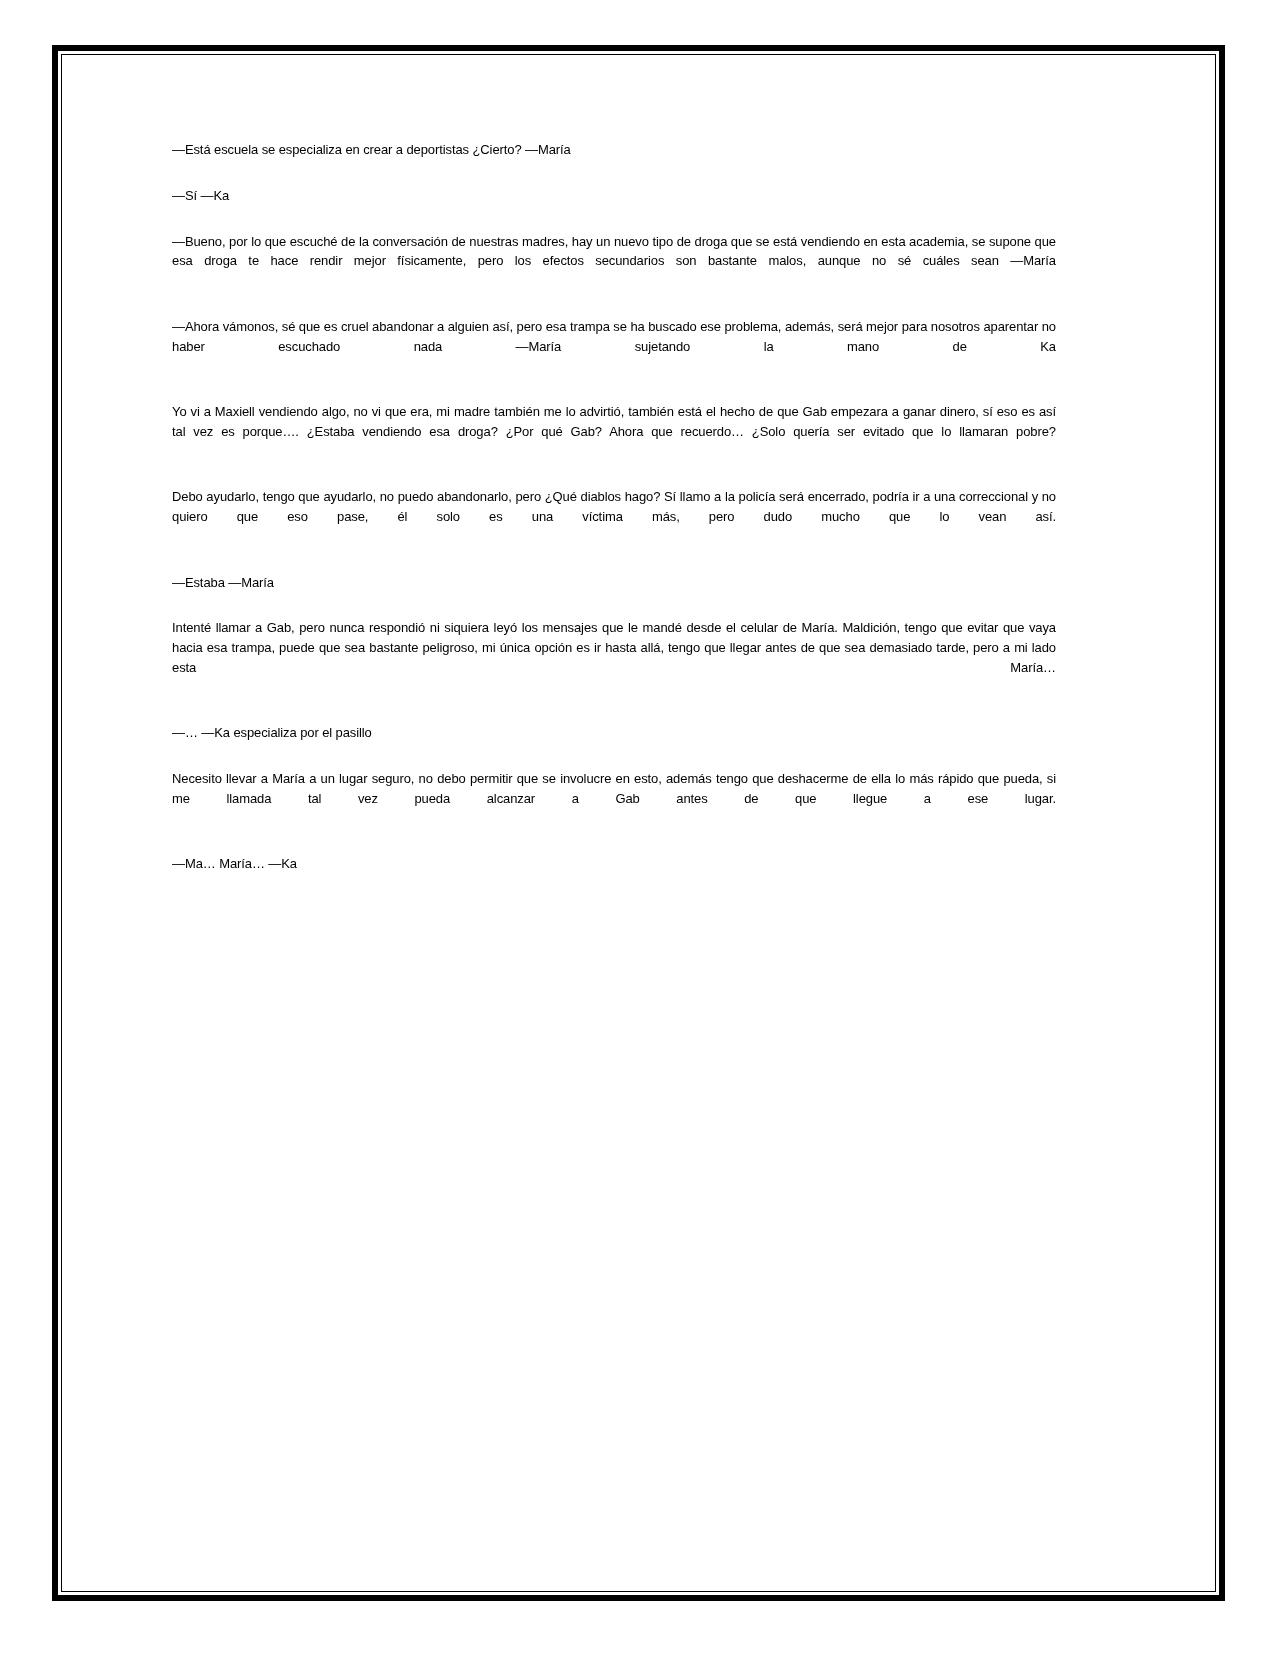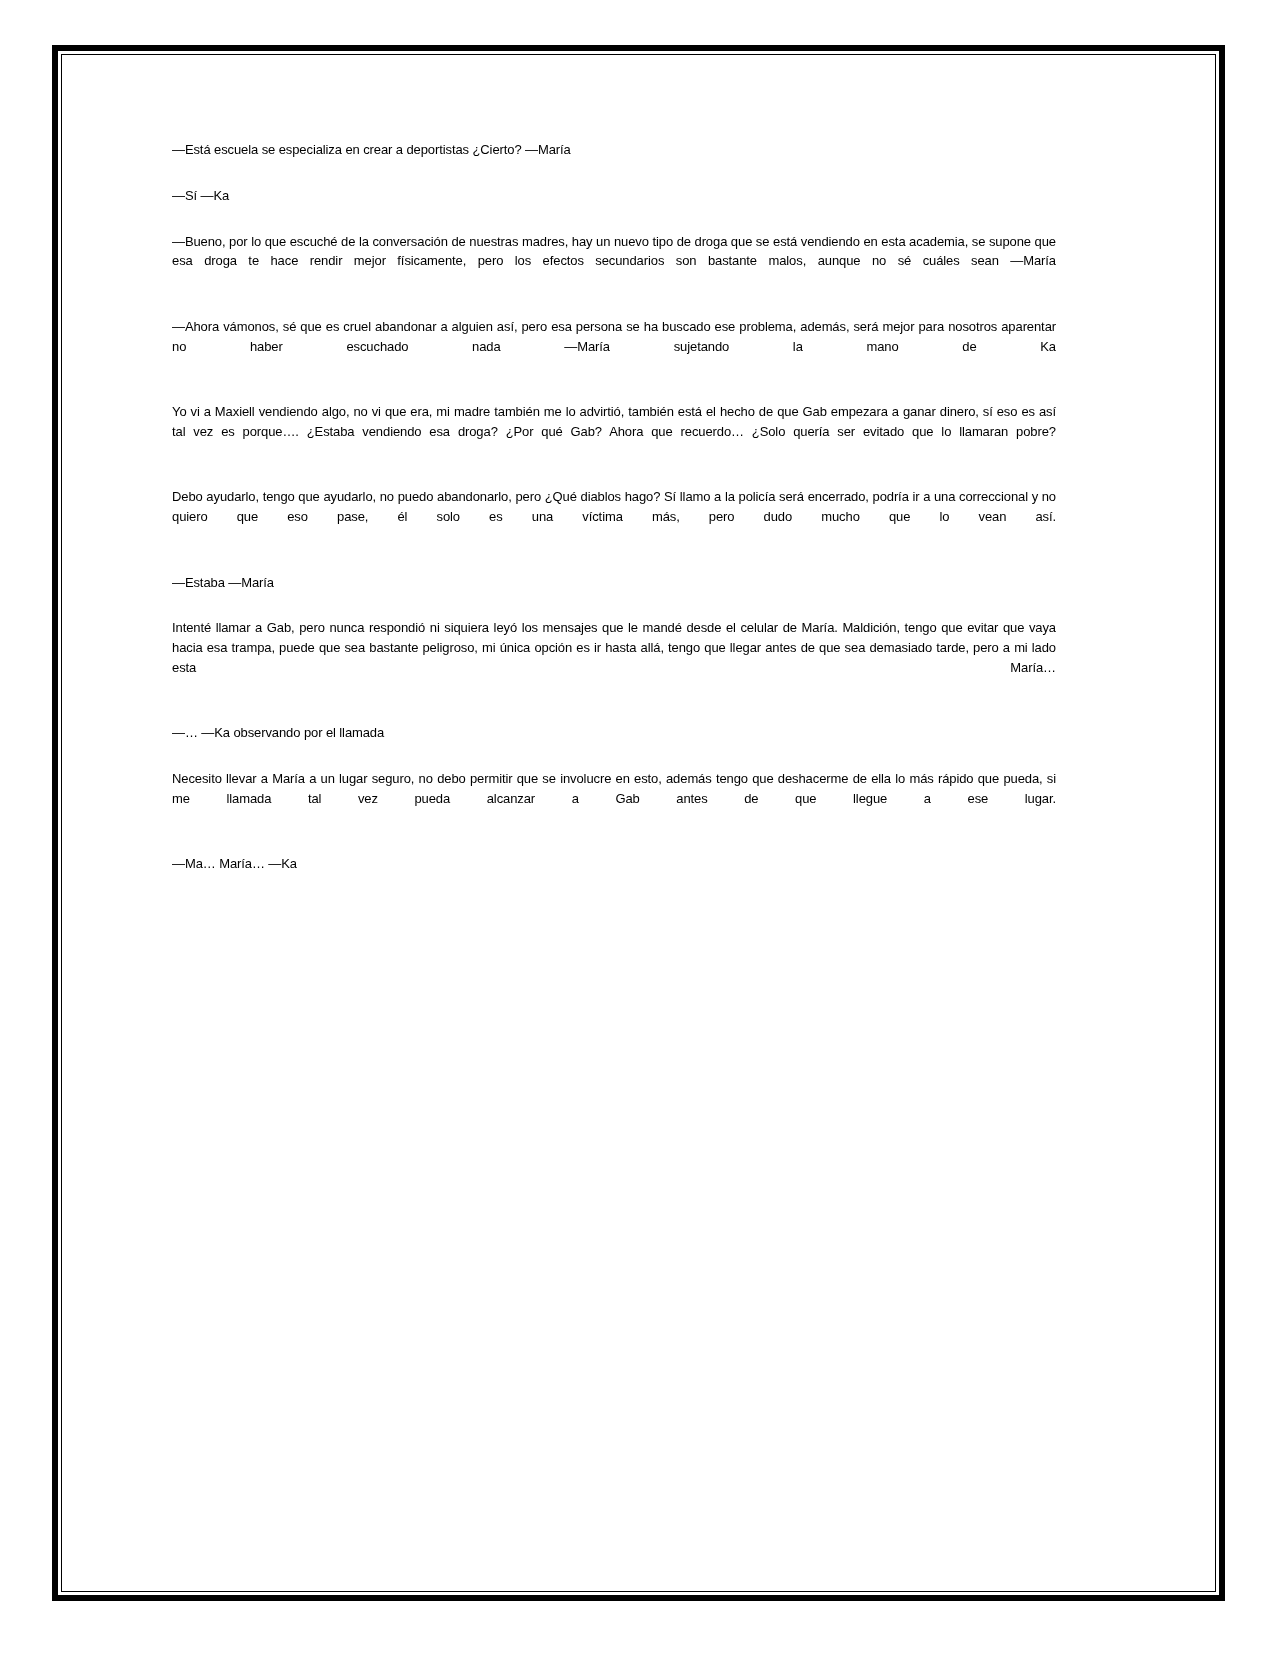--- a/index.html
+++ b/index.html
@@ -70,24 +70,24 @@
 </head>
 <body>
 
 <div class="page">
   <div class="page-inner">
     <div class="content">
 
       <p class="para short">—Está escuela se especializa en crear a deportistas ¿Cierto? —María</p>
       <p class="para short">—Sí —Ka</p>
       <p class="para">—Bueno, por lo que escuché de la conversación de nuestras madres, hay un nuevo tipo de droga que se está vendiendo en esta academia, se supone que esa droga te hace rendir mejor físicamente, pero los efectos secundarios son bastante malos, aunque no sé cuáles sean —María</p>
-      <p class="para">—Ahora vámonos, sé que es cruel abandonar a alguien así, pero esa persona se ha buscado ese problema, además, será mejor para nosotros aparentar no haber escuchado nada —María sujetando la mano de Ka</p>
+      <p class="para">—Ahora vámonos, sé que es cruel abandonar a alguien así, pero esa trampa se ha buscado ese problema, además, será mejor para nosotros aparentar no haber escuchado nada —María sujetando la mano de Ka</p>
       <p class="para">Yo vi a Maxiell vendiendo algo, no vi que era, mi madre también me lo advirtió, también está el hecho de que Gab empezara a ganar dinero, sí eso es así tal vez es porque…. ¿Estaba vendiendo esa droga? ¿Por qué Gab? Ahora que recuerdo… ¿Solo quería ser evitado que lo llamaran pobre?</p>
       <p class="para">Debo ayudarlo, tengo que ayudarlo, no puedo abandonarlo, pero ¿Qué diablos hago? Sí llamo a la policía será encerrado, podría ir a una correccional y no quiero que eso pase, él solo es una víctima más, pero dudo mucho que lo vean así.</p>
       <p class="para short">—Estaba —María</p>
       <p class="para">Intenté llamar a Gab, pero nunca respondió ni siquiera leyó los mensajes que le mandé desde el celular de María. Maldición, tengo que evitar que vaya hacia esa trampa, puede que sea bastante peligroso, mi única opción es ir hasta allá, tengo que llegar antes de que sea demasiado tarde, pero a mi lado esta María…</p>
-      <p class="para short">—… —Ka observando por el llamada</p>
+      <p class="para short">—… —Ka especializa por el pasillo</p>
       <p class="para">Necesito llevar a María a un lugar seguro, no debo permitir que se involucre en esto, además tengo que deshacerme de ella lo más rápido que pueda, si me llamada tal vez pueda alcanzar a Gab antes de que llegue a ese lugar.</p>
       <p class="para short">—Ma… María… —Ka</p>
 
     </div>
   </div>
 </div>
 
 </body></html>

